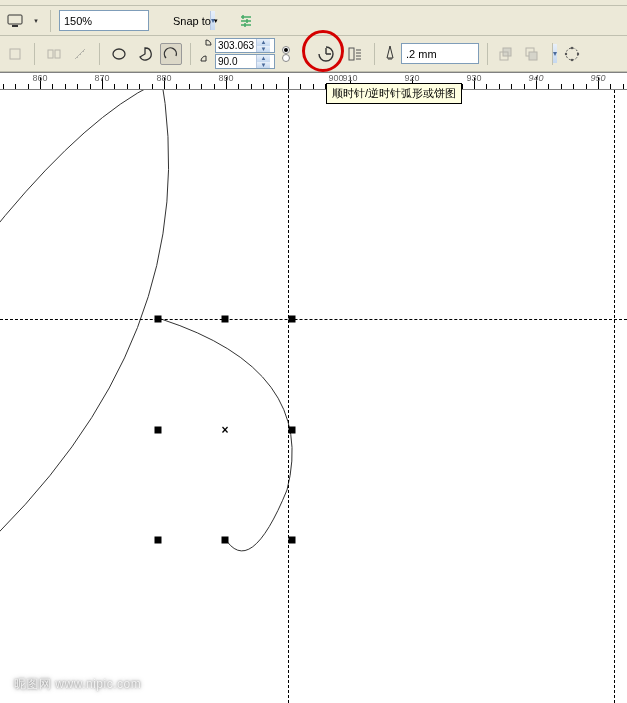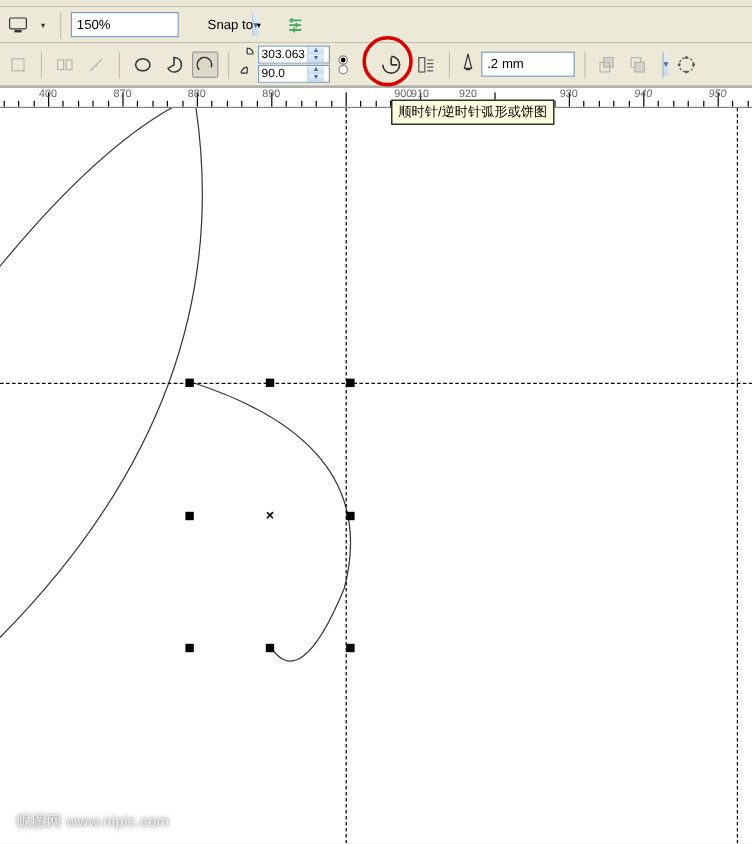--- a/index.html
+++ b/index.html
@@ -371,21 +371,21 @@
   </div>
 
   <div class="highlight-circle" style="left:302px; top:-6px;"></div>
 </div>
 
 <div class="ruler-h">
 <div class="tick minor" style="left: 2.8px;"></div>
     <div class="tick minor" style="left: 15.2px;"></div>
     <div class="tick minor" style="left: 27.6px;"></div>
     <div class="tick major" style="left: 40px;"></div>
-    <div class="lbl" style="left: 40px;">400</div>
+    <div class="lbl" style="left: 40px;">860</div>
     <div class="tick minor" style="left: 52.4px;"></div>
     <div class="tick minor" style="left: 64.8px;"></div>
     <div class="tick minor" style="left: 77.2px;"></div>
     <div class="tick minor" style="left: 89.6px;"></div>
     <div class="tick major" style="left: 102px;"></div>
     <div class="lbl" style="left: 102px;">870</div>
     <div class="tick minor" style="left: 114.4px;"></div>
     <div class="tick minor" style="left: 126.8px;"></div>
     <div class="tick minor" style="left: 139.2px;"></div>
     <div class="tick minor" style="left: 151.6px;"></div>
@@ -407,21 +407,21 @@
     <div class="tick minor" style="left: 312.8px;"></div>
     <div class="tick minor" style="left: 325.2px;"></div>
     <div class="tick minor" style="left: 337.6px;"></div>
     <div class="tick major" style="left: 350px;"></div>
     <div class="lbl" style="left: 350px;">910</div>
     <div class="tick minor" style="left: 362.4px;"></div>
     <div class="tick minor" style="left: 374.8px;"></div>
     <div class="tick minor" style="left: 387.2px;"></div>
     <div class="tick minor" style="left: 399.6px;"></div>
     <div class="tick major" style="left: 412px;"></div>
-    <div class="lbl" style="left: 390px;">920</div>
+    <div class="lbl" style="left: 412px;">920</div>
     <div class="tick minor" style="left: 424.4px;"></div>
     <div class="tick minor" style="left: 436.8px;"></div>
     <div class="tick minor" style="left: 449.2px;"></div>
     <div class="tick minor" style="left: 461.6px;"></div>
     <div class="tick major" style="left: 474px;"></div>
     <div class="lbl" style="left: 474px;">930</div>
     <div class="tick minor" style="left: 486.4px;"></div>
     <div class="tick minor" style="left: 498.8px;"></div>
     <div class="tick minor" style="left: 511.2px;"></div>
     <div class="tick minor" style="left: 523.6px;"></div>

